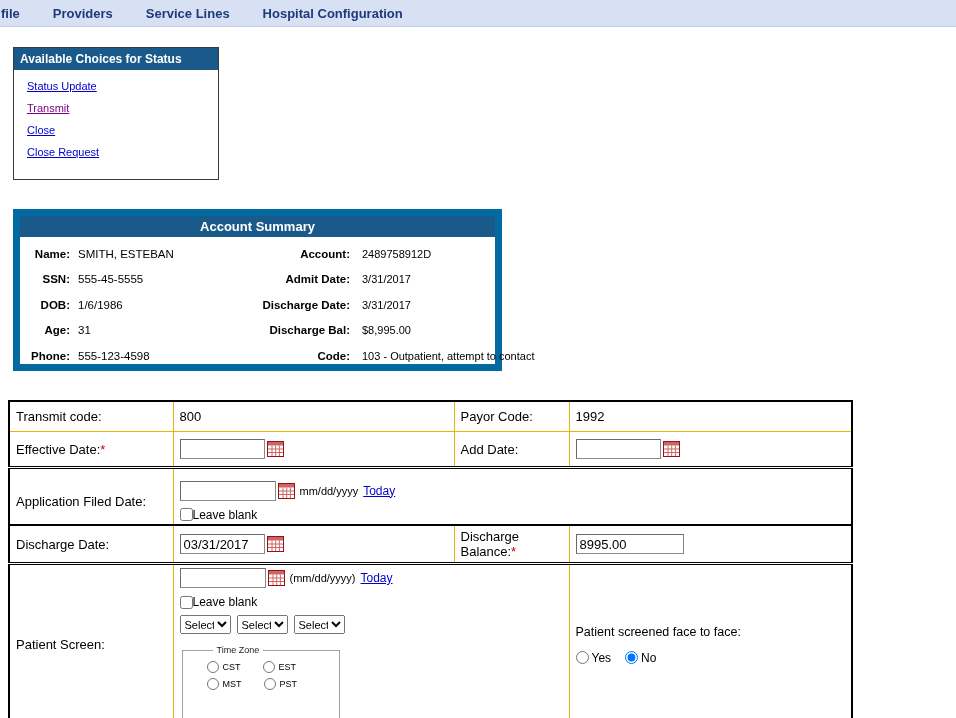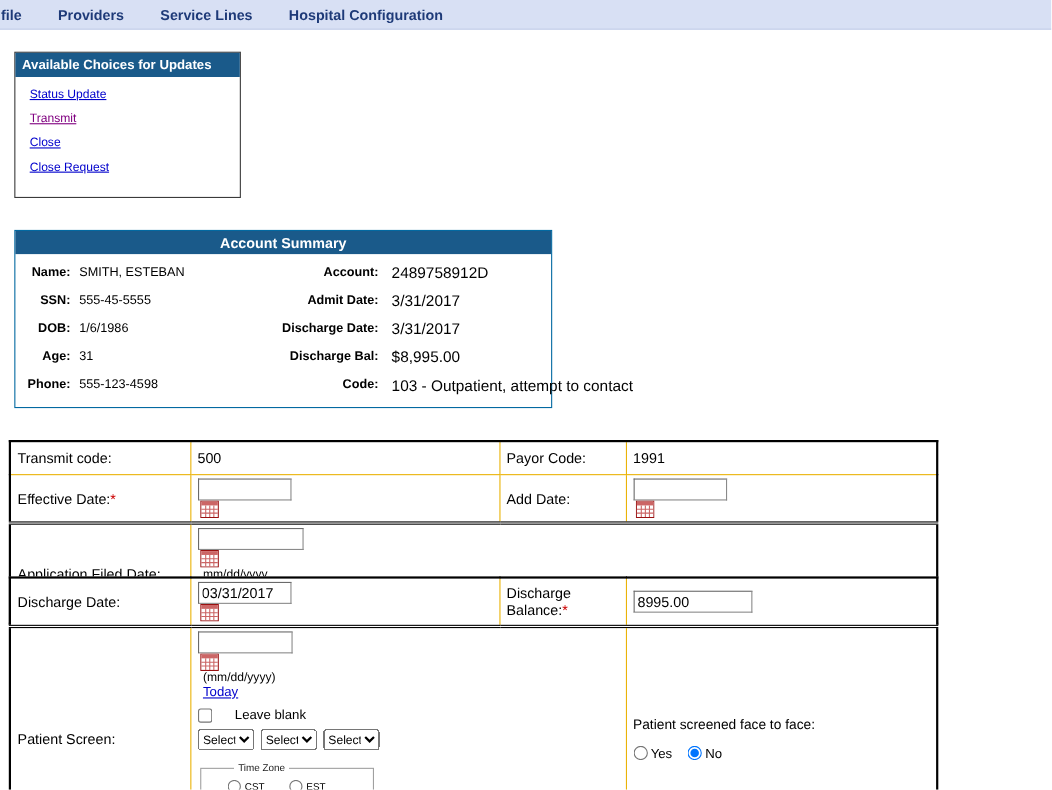--- a/index.html
+++ b/index.html
@@ -15,53 +15,53 @@
   
   .choices{position:absolute;left:13px;top:47px;width:206px;height:133px;
            background:#fff;border:1px solid #3a3a3a;box-sizing:border-box;}
   .panel-hdr{background:#1a5a8a;color:#fff;font-weight:bold;font-size:12px;padding:4px 6px;}
   .choices a{display:block;margin:10px 0 0 13px;font-size:11px;color:#0000cc;
              text-decoration:underline;width:max-content;cursor:pointer;}
   .choices a.visited{color:#800080;}
 
   
   .summary{position:absolute;left:13px;top:209px;width:489px;height:162px;
-           background:#fff;border:1px solid #0369a1;box-sizing:border-box;}
+           background:#fff;border:7px solid #0369a1;box-sizing:border-box;}
   .sum-hdr{background:#1a5a8a;color:#fff;font-weight:bold;font-size:13px;
            text-align:center;padding:3px 0;}
   .sum-grid{display:grid;grid-template-columns:50px 188px 92px 1fr;grid-auto-rows:25.5px;
             align-items:center;padding-top:4px;font-size:11.5px;}
   .sl{font-weight:bold;text-align:right;}
   .sv{padding-left:8px;}
-  .sv.c4{padding-left:12px;white-space:nowrap;font-size:14px;}
+  .sv.c4{padding-left:12px;white-space:nowrap;font-size:11px;}
 
   
   table.form{position:absolute;left:8px;width:845px;border-collapse:collapse;font-size:13px;
              table-layout:fixed;background:#fff;border:2px solid #000;}
   table.form td{border:1px solid #eab308;padding:3px 6px;vertical-align:middle;overflow:hidden;}
   #form1{top:400px;}
   #form2{top:524px;}
   tr.thick>td{border-bottom:3px double #000;}
   td.top{vertical-align:top;padding-top:7px;}
   tr.r2 td{height:28px;}
   tr.rr1 td{height:23px;}
   tr.rr2 td{height:24px;}
   td.tall{height:150px;}
   td.tall1{height:58px;}
   .req{color:#cc0000;}
 
-  .irow{display:flex;align-items:flex-start;flex-direction:column;}
+  .irow{display:flex;align-items:center;}
   .ti{height:20px;border:1px solid #8a8a8a;border-top-color:#6a6a6a;border-left-color:#6a6a6a;
       padding:1px 3px;font-family:"Liberation Sans",sans-serif;font-size:13px;box-sizing:border-box;}
   .w106{width:85px;}.w152{width:152px;}.w96{width:96px;}.w108{width:108px;}.w86{width:86px;}
   .cal{display:inline-flex;margin-left:2px;cursor:pointer;}
   .hint{font-size:11px;margin-left:5px;}
   a.today{font-size:12px;color:#0000cc;margin-left:5px;text-decoration:underline;cursor:pointer;}
 
-  label.cb{display:flex;align-items:center;gap:21px;font-size:12px;margin-top:7px;width:max-content;}
+  label.cb{display:flex;align-items:center;gap:0;font-size:12px;margin-top:7px;width:max-content;}
   .cb input{width:13px;height:13px;margin:0;}
 
   .sel-row{display:flex;gap:6px;margin-top:6px;}
   .sel-row select{font-size:11px;height:19px;width:51px;font-family:"Liberation Sans",sans-serif;}
 
   fieldset.tz{margin:11px 0 0 2px;width:158px;height:76px;border:1px groove #a0a0a0;
               padding:1px 0 0 24px;box-sizing:border-box;}
   fieldset.tz legend{font-size:9px;padding:0 4px;margin-left:6px;color:#222;}
   .tz-row{display:flex;gap:22px;margin-top:5px;}
   label.rb{display:flex;align-items:center;gap:4px;font-size:9px;width:max-content;}
@@ -78,21 +78,21 @@
 <div class="page">
 
   <div class="topnav">
     <a>file</a>
     <a>Providers</a>
     <a>Service Lines</a>
     <a>Hospital Configuration</a>
   </div>
 
   <div class="choices">
-    <div class="panel-hdr">Available Choices for Updates</div>
+    <div class="panel-hdr">Available Choices for Status</div>
     <a>Status Update</a>
     <a class="visited">Transmit</a>
     <a>Close</a>
     <a>Close Request</a>
   </div>
 
   <div class="summary">
     <div class="sum-hdr">Account Summary</div>
     <div class="sum-grid">
       <div class="sl">Name:</div>
@@ -125,23 +125,23 @@
   <table class="form" id="form1">
     <colgroup>
         <col style="width:164px">
         <col style="width:281px">
         <col style="width:115px">
         <col>
       </colgroup>
     <tbody>
         <tr class="rr1">
       <td>Transmit code:</td>
-      <td>500</td>
+      <td>800</td>
       <td>Payor Code:</td>
-      <td>1991</td>
+      <td>1992</td>
     </tr>
     <tr class="r2 thick">
       <td><span>Effective Date:</span><span class="req">*</span></td>
       <td>
         <span class="irow">
           <input class="ti w106" value="" style="">
           <span class="cal">
                 <svg width="17" height="16" viewBox="0 0 17 16">
                   <rect x="0.5" y="0.5" width="16" height="15" fill="#ffffff" stroke="#991111"></rect>
                   <rect x="1" y="1" width="15" height="3.5" fill="#cc6666"></rect>

